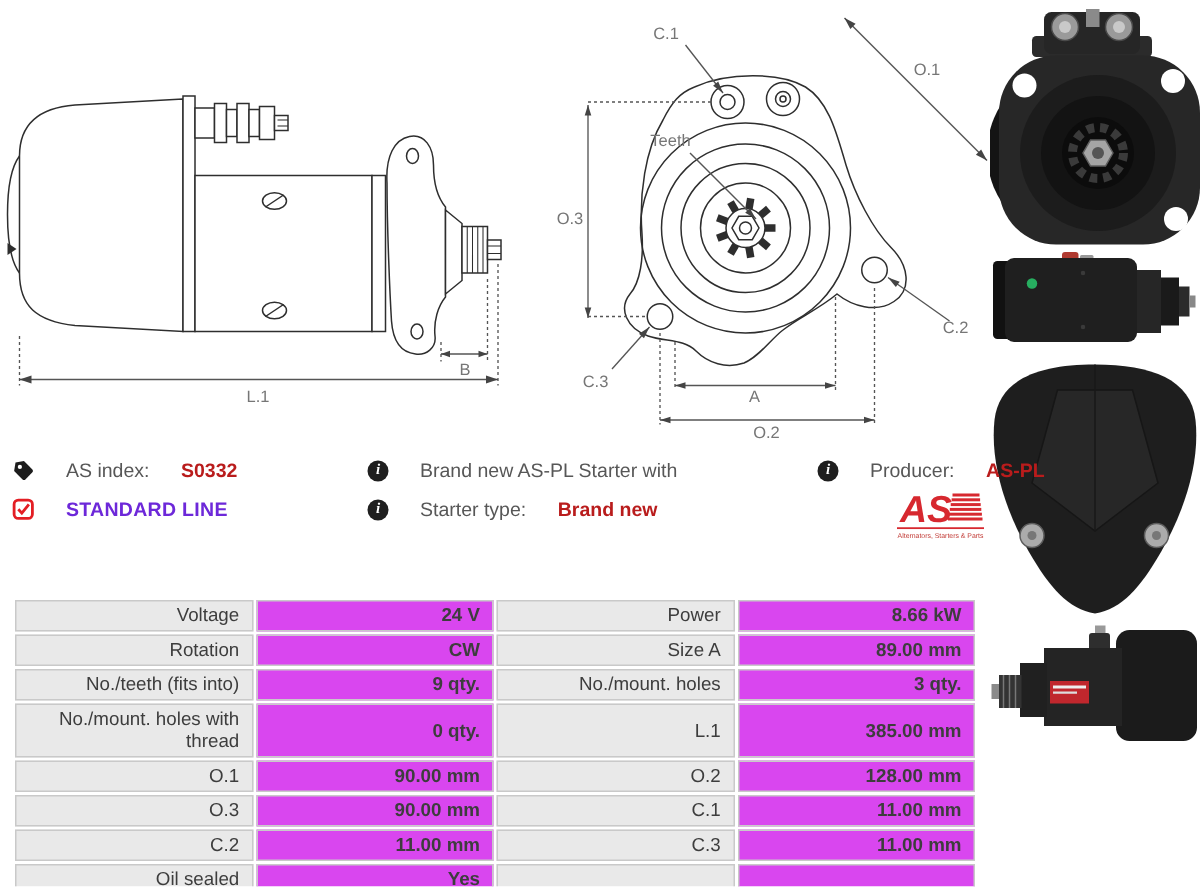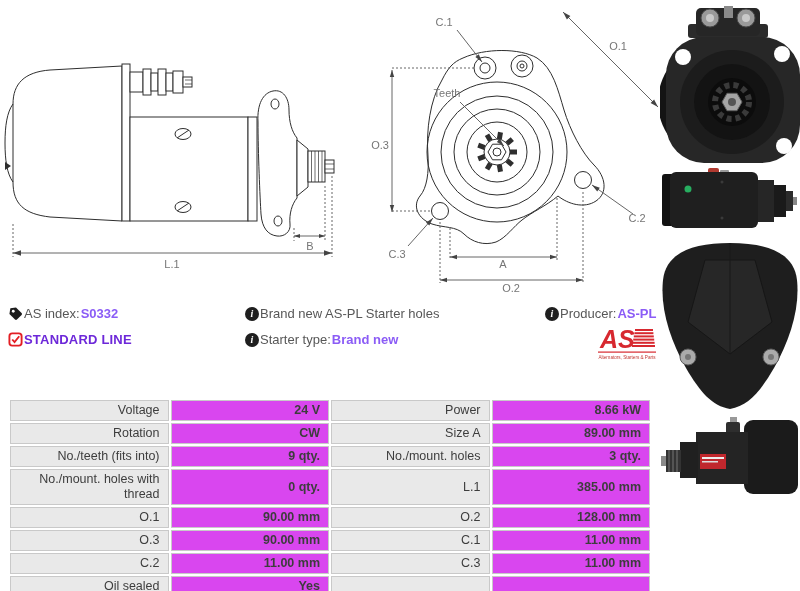--- a/index.html
+++ b/index.html
@@ -1,23 +1,23 @@
 <!DOCTYPE html>
 <html><head>
 <meta charset="utf-8">
 <style>
   html,body { margin:0; padding:0; background:#fff; }
   .page { position:relative; width:800px; height:591px; background:#fff;
           font-family:"Liberation Sans", sans-serif; overflow:hidden; }
   .abs { position:absolute; }
 
   
-  .info-item { position:absolute; display:flex; align-items:center; gap:1px;
+  .info-item { position:absolute; display:flex; align-items:center; gap:21px;
                font-size:13px; color:#575757; white-space:nowrap; }
-  .info-item b { color:#8b5cf6; font-weight:bold; }
+  .info-item b { color:#b91c1c; font-weight:bold; }
   .standard { color:#6d28d9; font-weight:bold; letter-spacing:0.2px; }
   .info-icon { width:14px; height:14px; border-radius:50%; background:#1f1f1f;
                color:#fff; display:inline-flex; align-items:center; justify-content:center;
                font-size:10px; font-weight:bold; font-style:italic;
                font-family:"Liberation Serif", serif; flex:0 0 auto; }
 
   
   table.spec { position:absolute; left:8px; top:362px; width:644px;
                border-collapse:separate; border-spacing:2px; table-layout:fixed;margin-top:36px; }
   .spec td { border:1px solid #c9c9c9; padding:2px 8px; font-size:12.5px;
@@ -231,21 +231,21 @@
   <div class="info-item" style="left:8px;top:332px">
     <svg width="15" height="15" viewBox="0 0 16 16">
       <rect x="1.5" y="1.5" width="13" height="13" rx="3" fill="none" stroke="#e31e24" stroke-width="2"></rect>
       <path d="M4.5,8 L7,10.8 L12,4.5" stroke="#e31e24" stroke-width="2" fill="none"></path>
     </svg>
     <span class="standard">STANDARD LINE</span>
   </div>
 
   <div class="info-item" style="left:245px;top:306px">
     <span class="info-icon">i</span>
-    <span>Brand new AS-PL Starter holes</span>
+    <span>Brand new AS-PL Starter with</span>
   </div>
 
   <div class="info-item" style="left:245px;top:332px">
     <span class="info-icon">i</span>
     <span>Starter type:</span>
     <b>Brand new</b>
   </div>
 
   <div class="info-item" style="left:545px;top:306px">
     <span class="info-icon">i</span>

